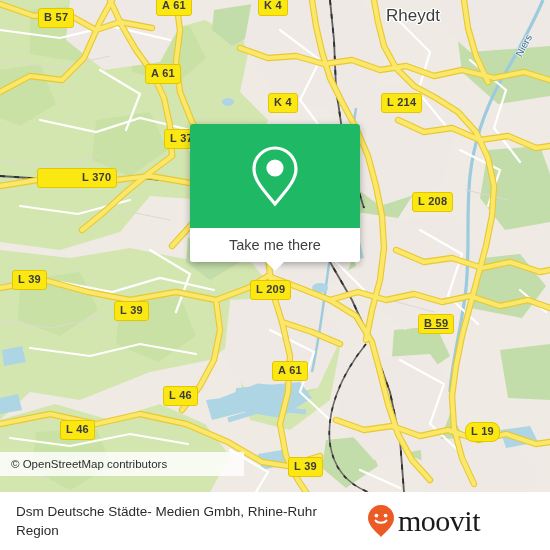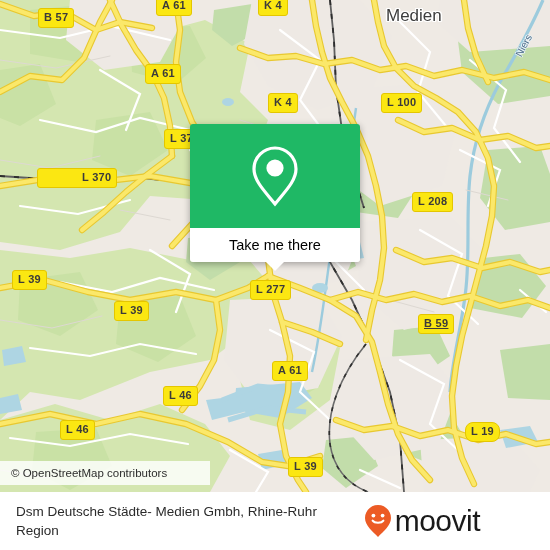--- a/index.html
+++ b/index.html
@@ -83,38 +83,38 @@
     height: 34px;
     background: #ffffff;
     border-radius: 0 0 3px 3px;
     display: flex;
     align-items: center;
     justify-content: center;
     position: relative;
   }
   #popup-foot-label {
     font-size: 14.5px;
-    color: #000000;
+    color: #404040;
     font-family: "Liberation Sans", sans-serif;
   }
   #popup-tail {
     position: absolute;
     left: 50%; bottom: -9px;
     margin-left: -10px;
     width: 0; height: 0;
     border-left: 10px solid transparent;
     border-right: 10px solid transparent;
     border-top: 10px solid #ffffff;
   }
 
   
   #osm-attrib {
     position: absolute;
-    left: 0; bottom: 7px;
-    width: 210px; height: 24px;
+    left: 0; bottom: 16px;
+    width: 244px; height: 24px;
     background: rgba(255,255,255,0.82);
     display: flex;
     align-items: center;
     z-index: 30;
   }
   #osm-attrib-text {
     font-size: 11.5px;
     color: #2d2d2d;
     padding-left: 11px;
     font-family: "Liberation Sans", sans-serif;
@@ -138,21 +138,21 @@
     color: #2b2b2b;
     padding-right: 8px;
     font-family: "Liberation Sans", sans-serif;
   }
   #brand { display: flex; align-items: center; gap: 2px; }
   #brand-wordmark {
     font-size: 30px;
     color: #1a1a1a;
     letter-spacing: -0.5px;
     line-height: 1;
-    font-family: Liberation Sans, sans-serif;
+    font-family: Liberation Serif, serif;
     font-weight: 500;
   }
 </style>
 </head>
 <body>
 
 <div id="app">
 
   <div id="map-area">
 
@@ -342,40 +342,40 @@
           <path d="M172,156 L148,174 L126,192 L104,212 L82,230"></path>
           <path d="M216,300 L220,330 L214,360 L200,386 L182,410"></path>
           <path d="M282,322 L312,332 L340,344"></path>
           <path d="M248,196 L218,208 L192,224 L172,246"></path>
         </g>
 
       </g>
     </svg>
 
     <div id="place-labels">
-        <div class="place-label" style="left: 386px; top: 6px;">Medien</div>
+        <div class="place-label" style="left: 386px; top: 6px;">Rheydt</div>
       </div>
 
     <div id="water-labels">
         <div class="river-label" style="left: 512px; top: 40px; transform: rotate(-62deg);">Niers</div>
       </div>
 
     <div id="road-shields">
         <div class="shield" style="left: 38px; top: 8px;">B 57</div>
         <div class="shield" style="left: 156px; top: -4px;">A 61</div>
         <div class="shield" style="left: 258px; top: -4px;">K 4</div>
         <div class="shield" style="left: 145px; top: 64px;">A 61</div>
         <div class="shield" style="left: 268px; top: 93px;">K 4</div>
-        <div class="shield" style="left: 381px; top: 93px;">L 100</div>
+        <div class="shield" style="left: 381px; top: 93px;">L 214</div>
         <div class="shield" style="left: 164px; top: 129px;">L 37</div>
         <div class="shield" style="left: 37px; top: 168px; padding-left: 44px;">L 370</div>
         <div class="shield" style="left: 412px; top: 192px;">L 208</div>
         <div class="shield" style="left: 12px; top: 270px;">L 39</div>
         <div class="shield" style="left: 114px; top: 301px;">L 39</div>
-        <div class="shield" style="left: 250px; top: 280px;">L 277</div>
+        <div class="shield" style="left: 250px; top: 280px;">L 209</div>
         <div class="shield" style="left: 418px; top: 314px; text-decoration: underline;">B 59</div>
         <div class="shield" style="left: 272px; top: 361px;">A 61</div>
         <div class="shield" style="left: 163px; top: 386px;">L 46</div>
         <div class="shield" style="left: 60px; top: 420px;">L 46</div>
         <div class="shield" style="left: 465px; top: 422px; border-radius: 8px;">L 19</div>
         <div class="shield" style="left: 288px; top: 457px;">L 39</div>
       </div>
 
     <div id="popup-card">
       <div id="popup-head">

